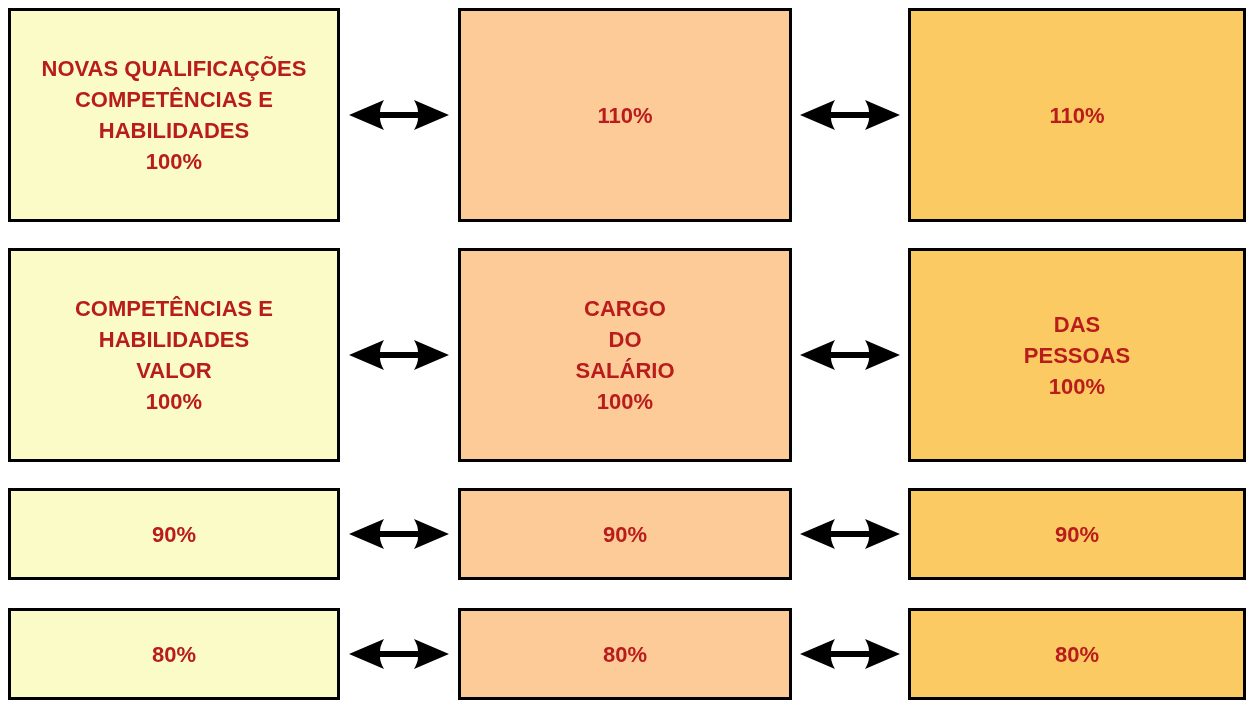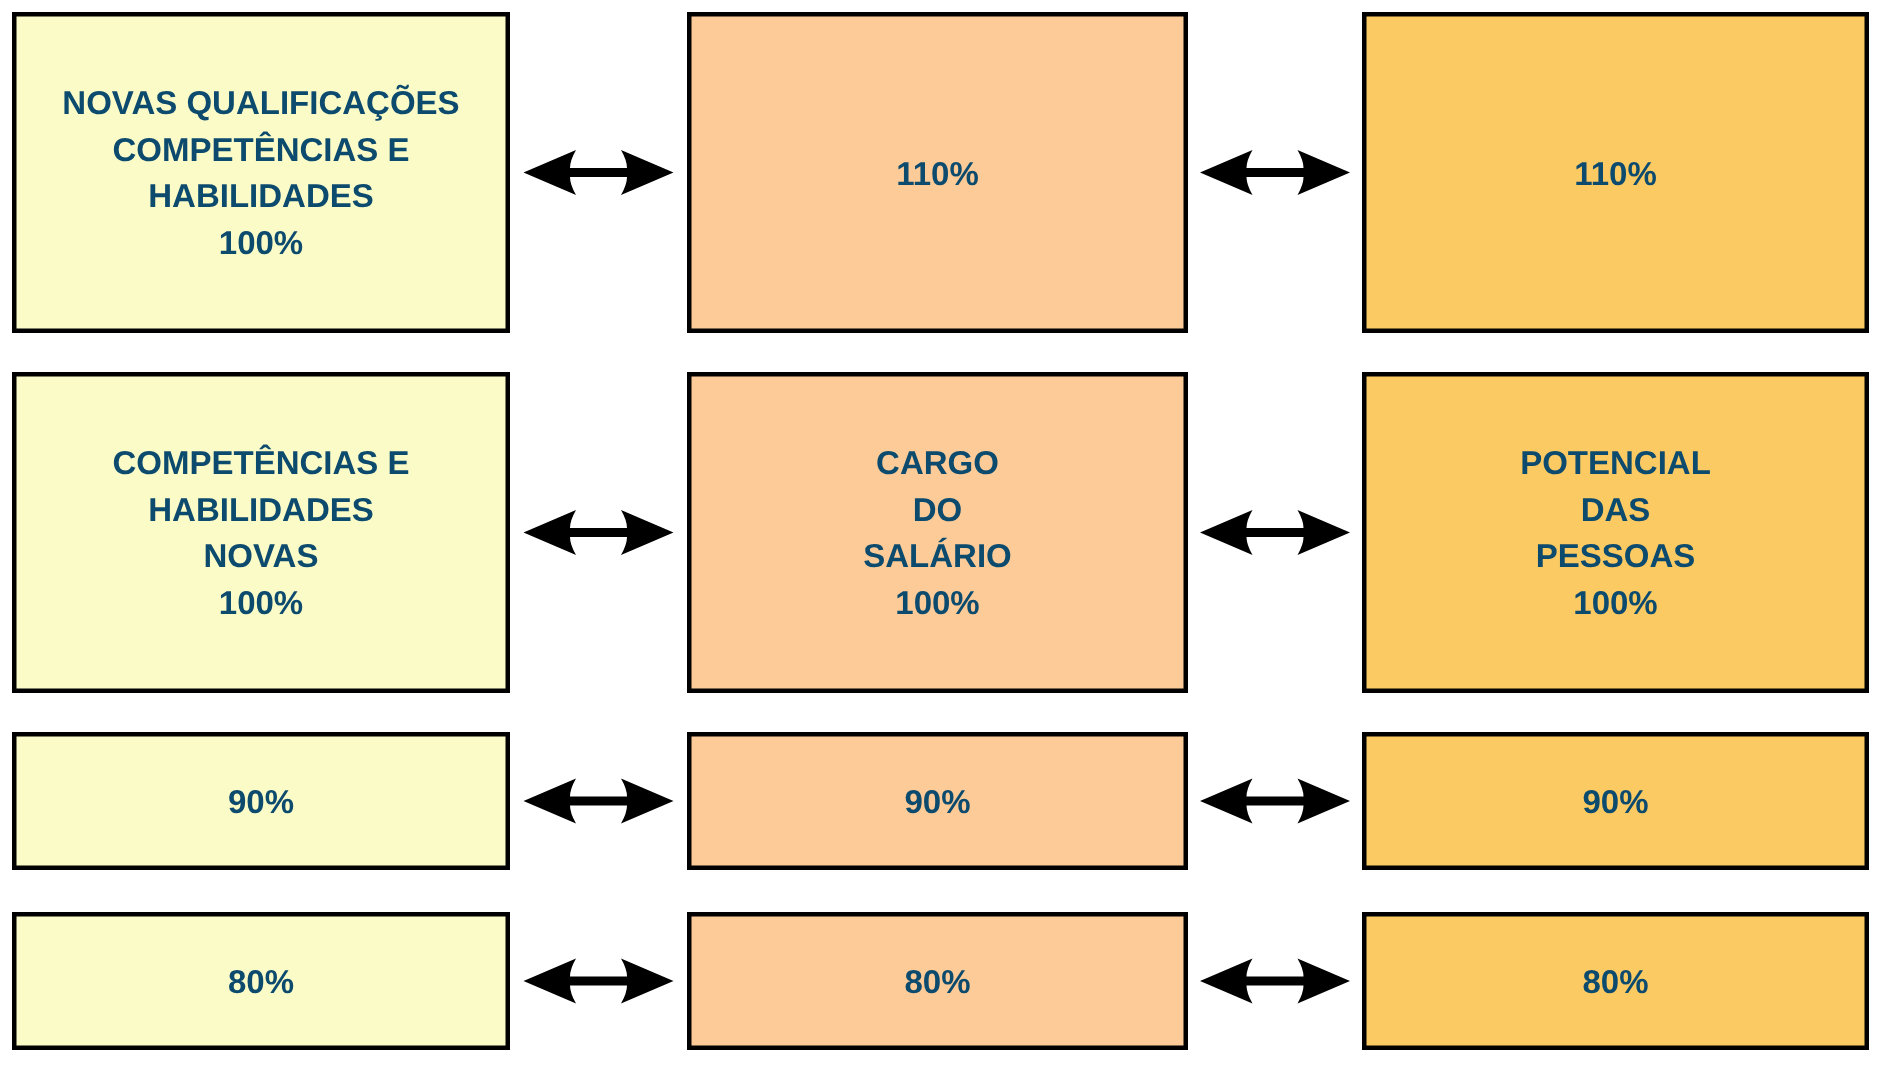--- a/index.html
+++ b/index.html
@@ -7,21 +7,21 @@
     padding: 0;
     background: #ffffff;
   }
   .canvas {
     position: relative;
     width: 1254px;
     height: 713px;
     background: var(--bg, #ffffff);
     font-family: "Liberation Sans", sans-serif;
     font-weight: bold;
-    color: #0c4a6e;
+    color: #b91c1c;
   }
   .grid {
     position: absolute;
     left: 8px;
     top: 8px;
     display: grid;
     grid-template-columns: 332px 118px 334px 116px 338px;
     grid-template-rows: 214px 26px 214px 26px 92px 28px 92px;
   }
   .box {
@@ -70,41 +70,40 @@
         <path fill="#000000" d="M2 18 L37 3 Q33 10 33 15 L71 15 Q71 10 67 3 L102 18 L67 33 Q71 26 71 21 L33 21 Q33 26 37 33 Z"></path>
       </svg>
     </div>
     <div class="box c3" style="grid-area:1/5">
         <div class="line">110%</div>
       </div>
 
     <div class="box c1" style="grid-area:3/1">
         <div class="line">COMPETÊNCIAS E</div>
         <div class="line">HABILIDADES</div>
-        <div class="line">NOVAS</div>
+        <div class="line">VALOR</div>
         <div class="line">100%</div>
       </div>
     <div class="arrow-cell" style="grid-area:3/2">
       <svg class="arrow" viewBox="0 0 104 36" width="104" height="36" aria-hidden="true">
         <path fill="#000000" d="M2 18 L37 3 Q33 10 33 15 L71 15 Q71 10 67 3 L102 18 L67 33 Q71 26 71 21 L33 21 Q33 26 37 33 Z"></path>
       </svg>
     </div>
     <div class="box c2" style="grid-area:3/3">
         <div class="line">CARGO</div>
         <div class="line">DO</div>
         <div class="line">SALÁRIO</div>
         <div class="line">100%</div>
       </div>
     <div class="arrow-cell" style="grid-area:3/4">
       <svg class="arrow" viewBox="0 0 104 36" width="104" height="36" aria-hidden="true">
         <path fill="#000000" d="M2 18 L37 3 Q33 10 33 15 L71 15 Q71 10 67 3 L102 18 L67 33 Q71 26 71 21 L33 21 Q33 26 37 33 Z"></path>
       </svg>
     </div>
     <div class="box c3" style="grid-area:3/5">
-        <div class="line">POTENCIAL</div>
         <div class="line">DAS</div>
         <div class="line">PESSOAS</div>
         <div class="line">100%</div>
       </div>
 
     <div class="box c1" style="grid-area:5/1">
         <div class="line">90%</div>
       </div>
     <div class="arrow-cell" style="grid-area:5/2">
       <svg class="arrow" viewBox="0 0 104 36" width="104" height="36" aria-hidden="true">

